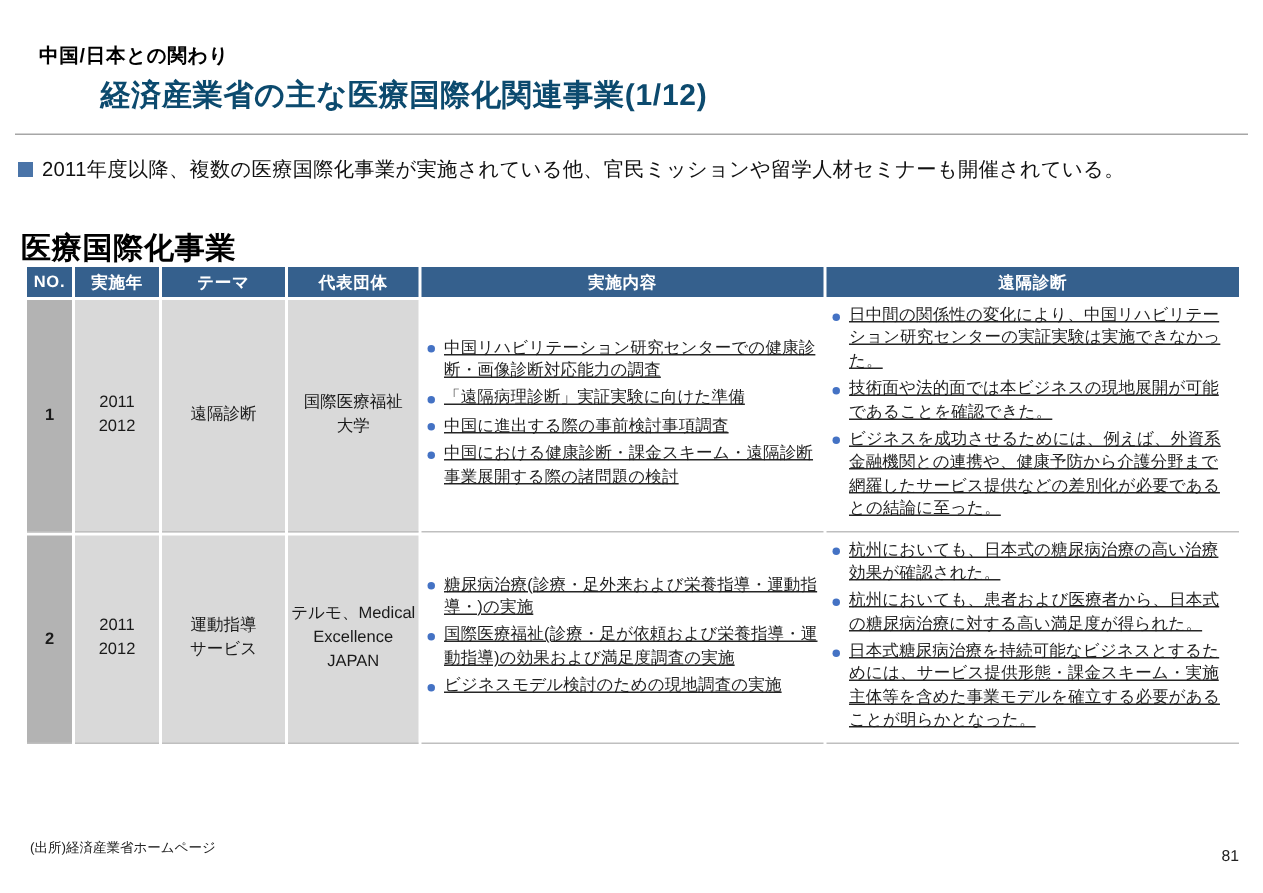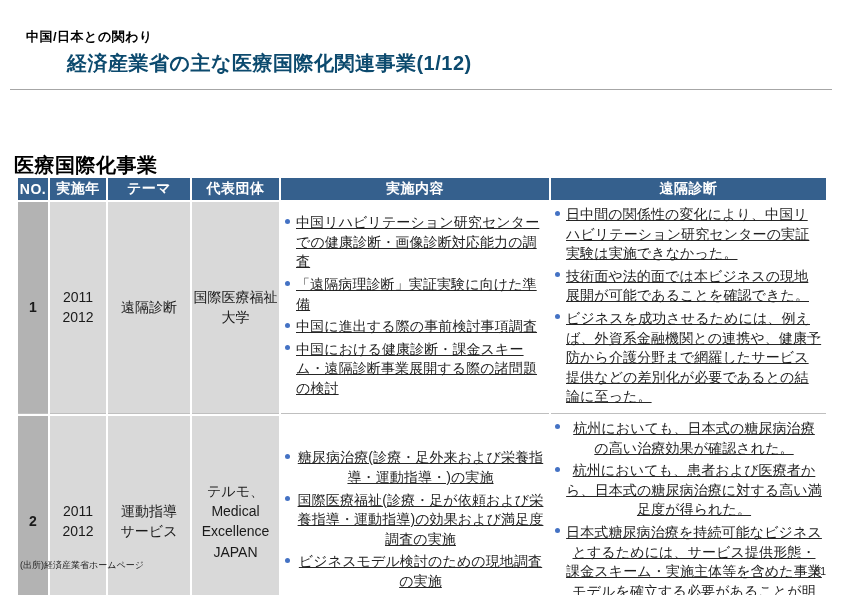--- a/index.html
+++ b/index.html
@@ -19,45 +19,49 @@
   .kicker{position:absolute;left:26px;top:28px;font-size:13px;font-weight:bold;color:#000;letter-spacing:.5px;}
   .title{position:absolute;left:25px;top:50px;font-size:20px;font-weight:bold;color:#0c4a6e;letter-spacing:.5px;margin-left:42px;}
   .title-rule{position:absolute;left:10px;top:89px;width:822px;height:0;border-top:1px solid #a6a6a6;}
 
   .lead{position:absolute;left:12px;top:104px;width:820px;font-size:13.5px;color:#111;display:flex;align-items:flex-start;letter-spacing:.2px;}
   .lead .sq{flex:0 0 auto;width:10px;height:10px;background:var(--lead-square);margin:4px 6px 0 0;}
 
   .section-title{position:absolute;left:14px;top:152px;font-size:20px;font-weight:bold;color:#000;letter-spacing:.5px;}
 
   table.projects{position:absolute;left:16px;top:176px;width:812px;border-collapse:separate;border-spacing:2px;table-layout:fixed;}
-  table.projects th,table.projects td{font-size:14px;vertical-align:middle;}
+  table.projects th,table.projects td{font-size:11px;vertical-align:middle;}
   thead th{background:var(--header-bg);color:#fff;font-weight:bold;height:20px;text-align:center;padding:2px 1px;letter-spacing:.5px;}
   tbody td{border-bottom:1px solid var(--row-line);}
   td.c-no{background:var(--no-col-bg);text-align:center;font-weight:bold;color:#1a1a1a;}
   td.c-label{background:var(--label-col-bg);text-align:center;color:#1a1a1a;white-space:pre-line;line-height:1.45;}
   td.c-list{background:#fff;vertical-align:top;padding:3px 4px 3px 2px;text-decoration:underline;}
   tr.r1 td{height:120px;}
-  tr.r2 td{height:122px;text-align:center;}
+  tr.r2 td{height:122px;}
 
   ul.bullets{list-style:none;line-height:1.4;color:#1f1f1f;}
   ul.bullets li{position:relative;padding-left:13px;margin-bottom:3px;letter-spacing:.1px;}
   ul.bullets li::before{content:"";position:absolute;left:2px;top:5.5px;width:5px;height:5px;border-radius:50%;background:var(--bullet-dot);}
 
   .source{position:absolute;left:20px;top:559px;font-size:9px;color:#222;text-align:right;}
   .pagenum{position:absolute;right:16px;top:565px;font-size:10.5px;color:#222;}
 </style>
 </head>
 <body>
 
 <div class="slide">
 
   <div class="kicker">中国/日本との関わり</div>
   <div class="title">経済産業省の主な医療国際化関連事業(1/12)</div>
   <div class="title-rule"></div>
 
+  <div class="lead">
+    <span class="sq"></span>
+    <span>2011年度以降、複数の医療国際化事業が実施されている他、官民ミッションや留学人材セミナーも開催されている。</span>
+  </div>
 
   <div class="section-title">医療国際化事業</div>
 
   <table class="projects">
     <colgroup>
       <col style="width:30px">
         <col style="width:56px">
         <col style="width:82px">
       <col style="width:87px">
         <col style="width:268px">

